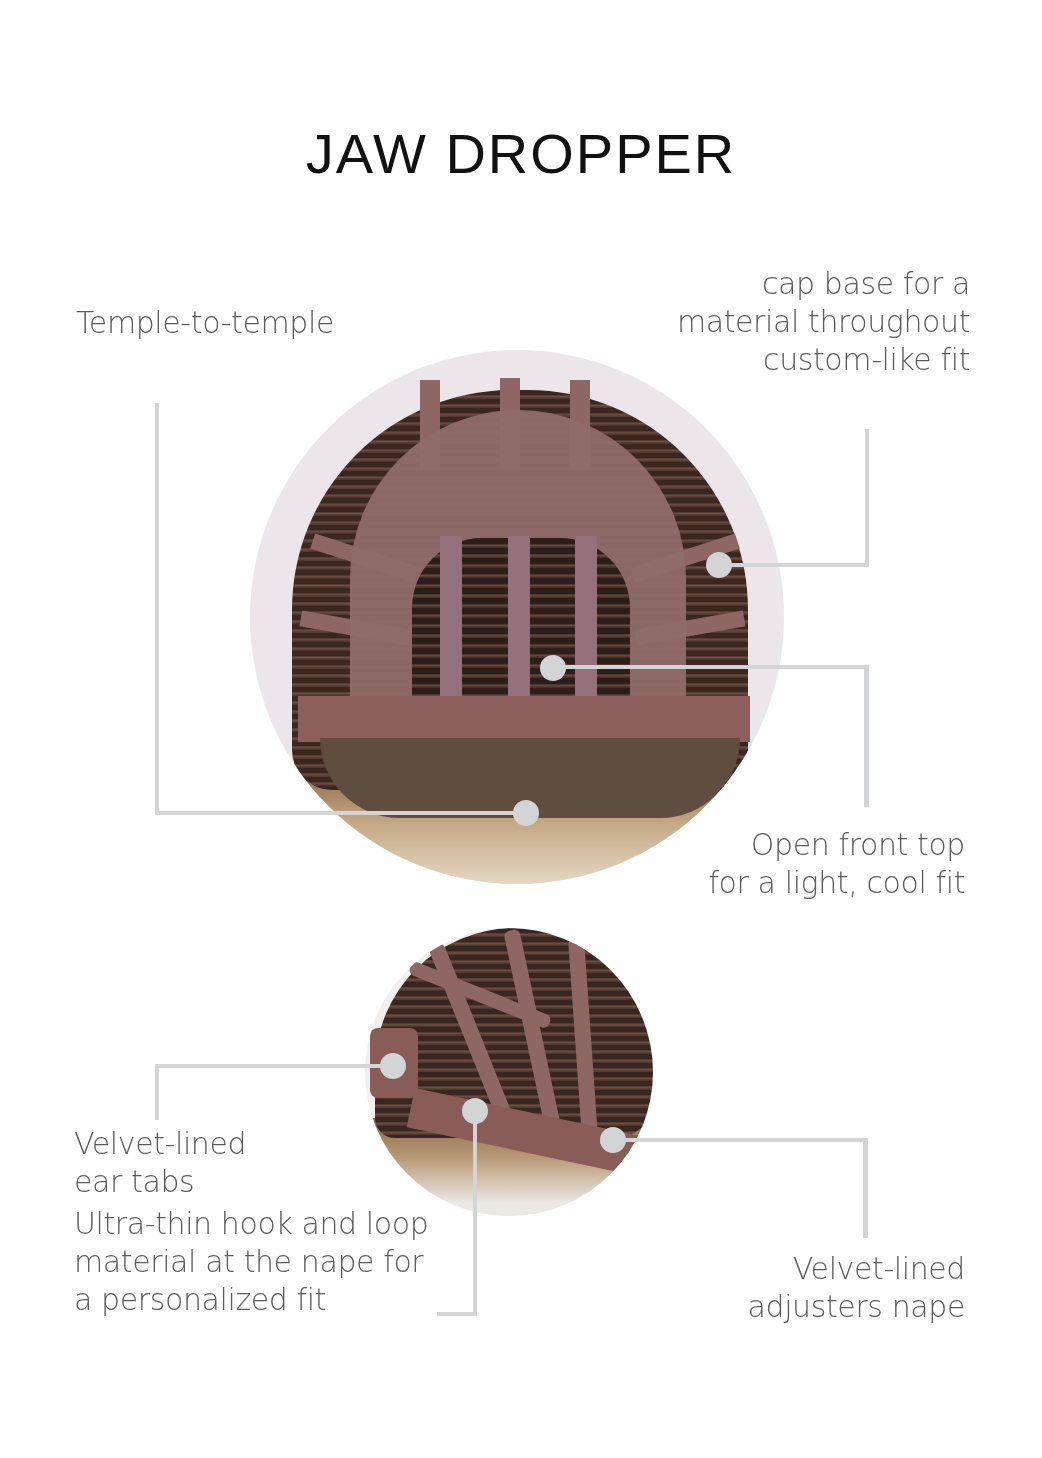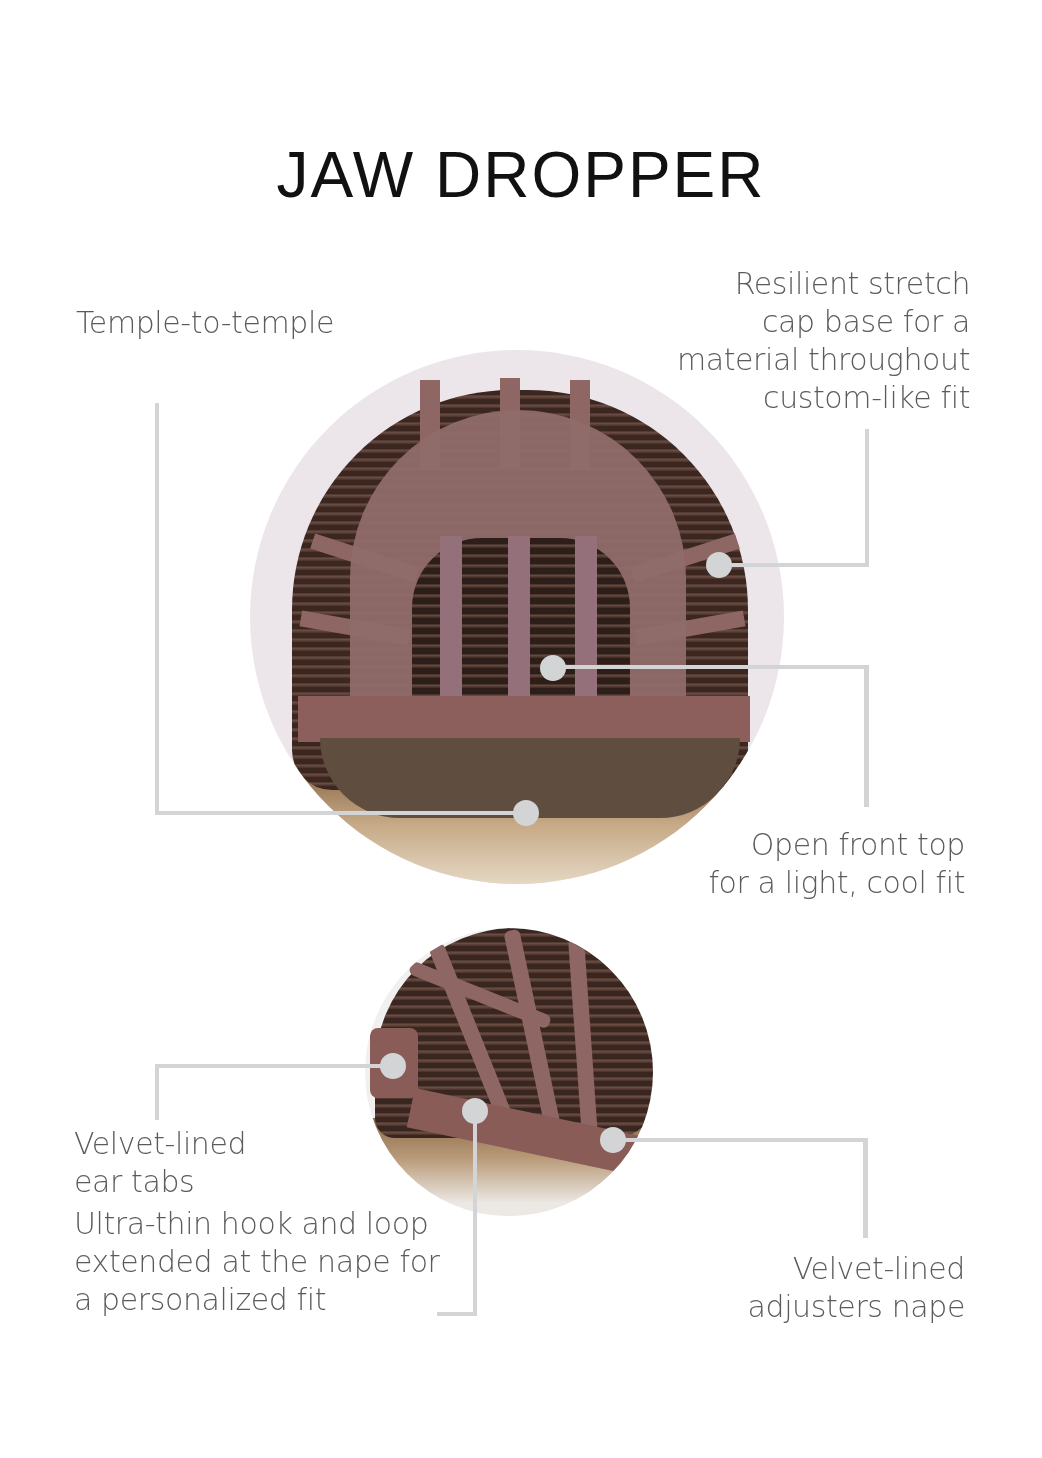--- a/index.html
+++ b/index.html
@@ -1,17 +1,17 @@
 <!DOCTYPE html>
 <html><head>
   <meta charset="utf-8">
   <style>
     html, body { margin: 0; padding: 0; background: #ffffff; }
     body { width: 1042px; height: 1458px; position: relative; overflow: hidden; font-family: "Liberation Sans", "DejaVu Sans", sans-serif; }
-    .title { position: absolute; left: 0; width: 1042px; top: 100px; text-align: center; font-size: 64px; font-weight: 300; letter-spacing: 2px; color: #111; line-height: 1; font-family: "Liberation Sans", sans-serif; -webkit-text-stroke: 0; }
+    .title { position: absolute; left: 0; width: 1042px; top: 88px; text-align: center; font-size: 56px; font-weight: 300; letter-spacing: 2px; color: #111; line-height: 1; font-family: "Liberation Sans", sans-serif; -webkit-text-stroke: 0; }
     .label { position: absolute; font-size: 30px; line-height: 38px; color: #5b5b5b; font-family: "DejaVu Sans", sans-serif; font-weight: 300; letter-spacing: -0.4px; }
     .label.right { text-align: right; }
     .line { position: absolute; background: #d3d4d6; }
     .dot { position: absolute; width: 26px; height: 26px; border-radius: 50%; background: #d3d4d6; }
     .circle { position: absolute; border-radius: 50%; overflow: hidden; }
     
     .c1 { left: 250px; top: 350px; width: 534px; height: 534px; background: #ece6ea; }
     .c1 .cap { position: absolute; left: 42px; top: 40px; width: 456px; height: 400px; border-radius: 220px 220px 40px 40px;
       background: repeating-linear-gradient(180deg, #3b2720 0px, #3b2720 5px, #6e5048 6px, #4a3229 9px); }
     .c1 .rib { position: absolute; background: #8e6663; }
@@ -67,21 +67,20 @@
 </div>
 
 <div class="label" style="left:76px;top:304px;">
   <div>Temple-to-temple</div>
 </div>
 <div class="line" style="left:155px;top:403px;width:4px;height:412px;"></div>
 <div class="line" style="left:155px;top:811px;width:372px;height:4px;"></div>
 <div class="dot" style="left:513px;top:800px;"></div>
 
 <div class="label right" style="left:640px;width:330px;top:265px;">
-  <div>Resilient stretch</div>
   <div>cap base for a</div>
   <div>material throughout</div>
   <div>custom-like fit</div>
 </div>
 <div class="line" style="left:865px;top:429px;width:4px;height:138px;"></div>
 <div class="line" style="left:718px;top:563px;width:151px;height:4px;"></div>
 <div class="dot" style="left:706px;top:552px;"></div>
 
 <div class="line" style="left:553px;top:665px;width:316px;height:4px;"></div>
 <div class="line" style="left:864px;top:665px;width:5px;height:142px;"></div>
@@ -97,21 +96,21 @@
 <div class="label" style="left:74px;top:1125px;">
   <div>Velvet-lined</div>
   <div>ear tabs</div>
 </div>
 
 <div class="dot" style="left:462px;top:1098px;"></div>
 <div class="line" style="left:473px;top:1110px;width:4px;height:206px;"></div>
 <div class="line" style="left:437px;top:1312px;width:40px;height:4px;"></div>
 <div class="label" style="left:74px;top:1205px;">
   <div>Ultra-thin hook and loop</div>
-  <div>extended at the nape for</div>
+  <div>material at the nape for</div>
   <div>a personalized fit</div>
 </div>
 
 <div class="dot" style="left:600px;top:1127px;"></div>
 <div class="line" style="left:612px;top:1138px;width:256px;height:4px;"></div>
 <div class="line" style="left:863px;top:1138px;width:5px;height:100px;"></div>
 <div class="label right" style="left:660px;width:305px;top:1250px;">
   <div>Velvet-lined</div>
   <div>adjusters nape</div>
 </div>

